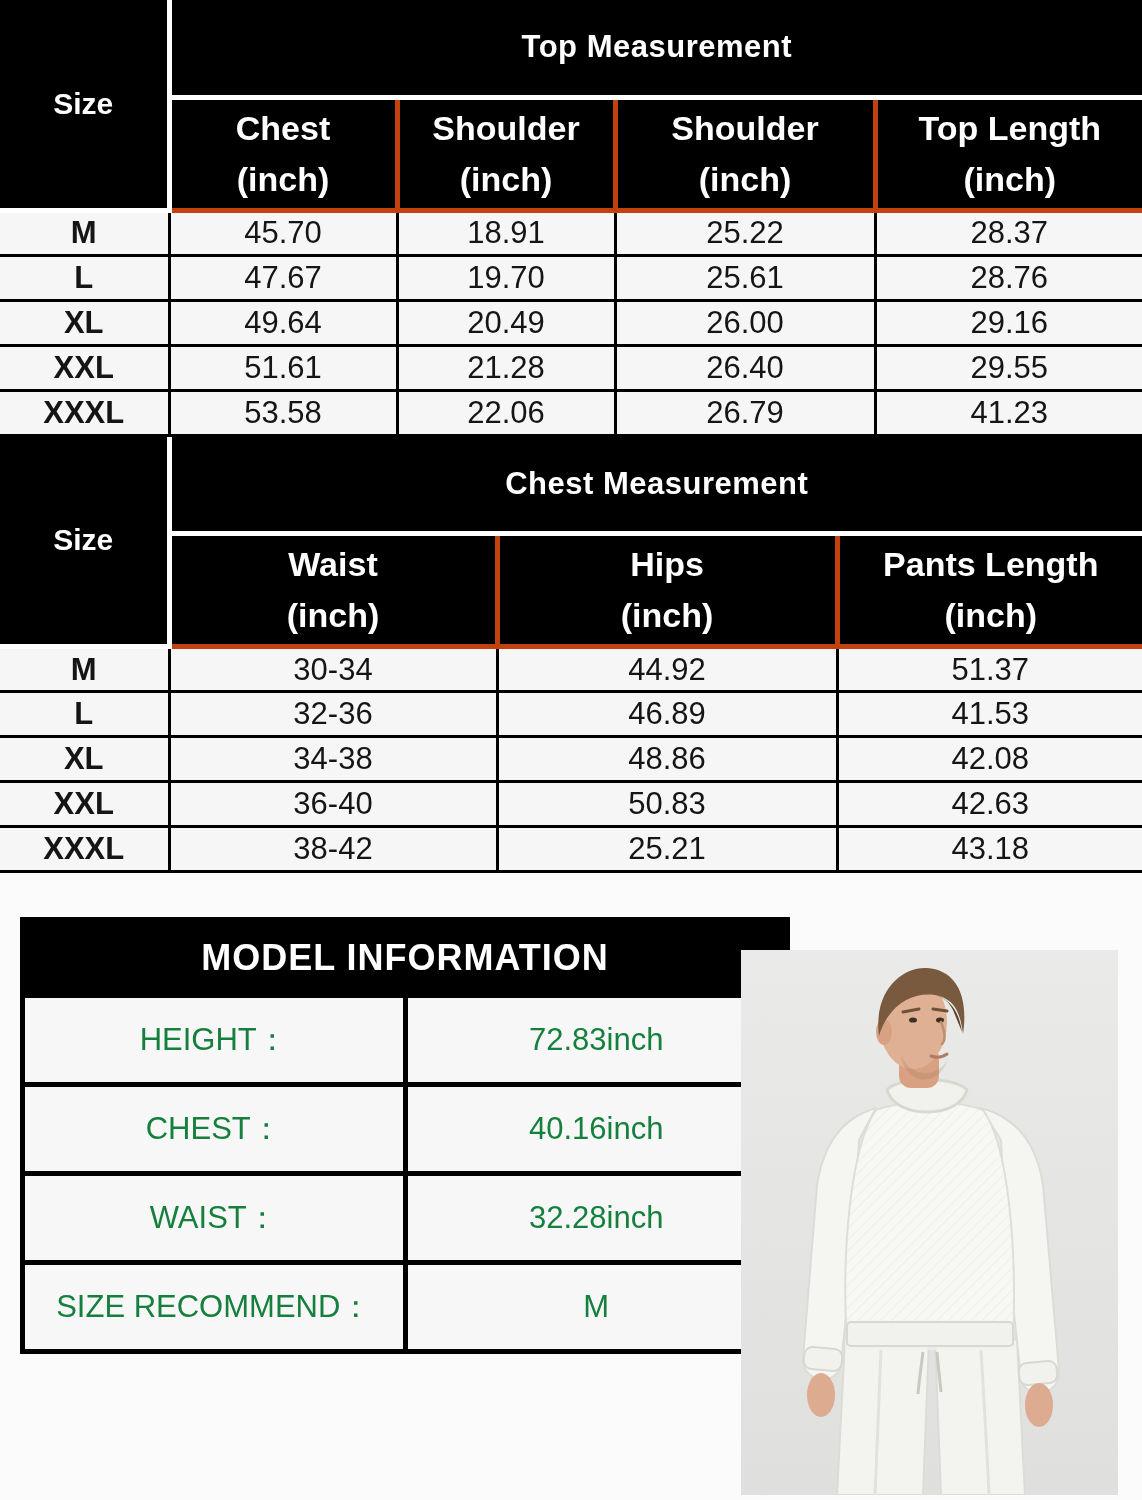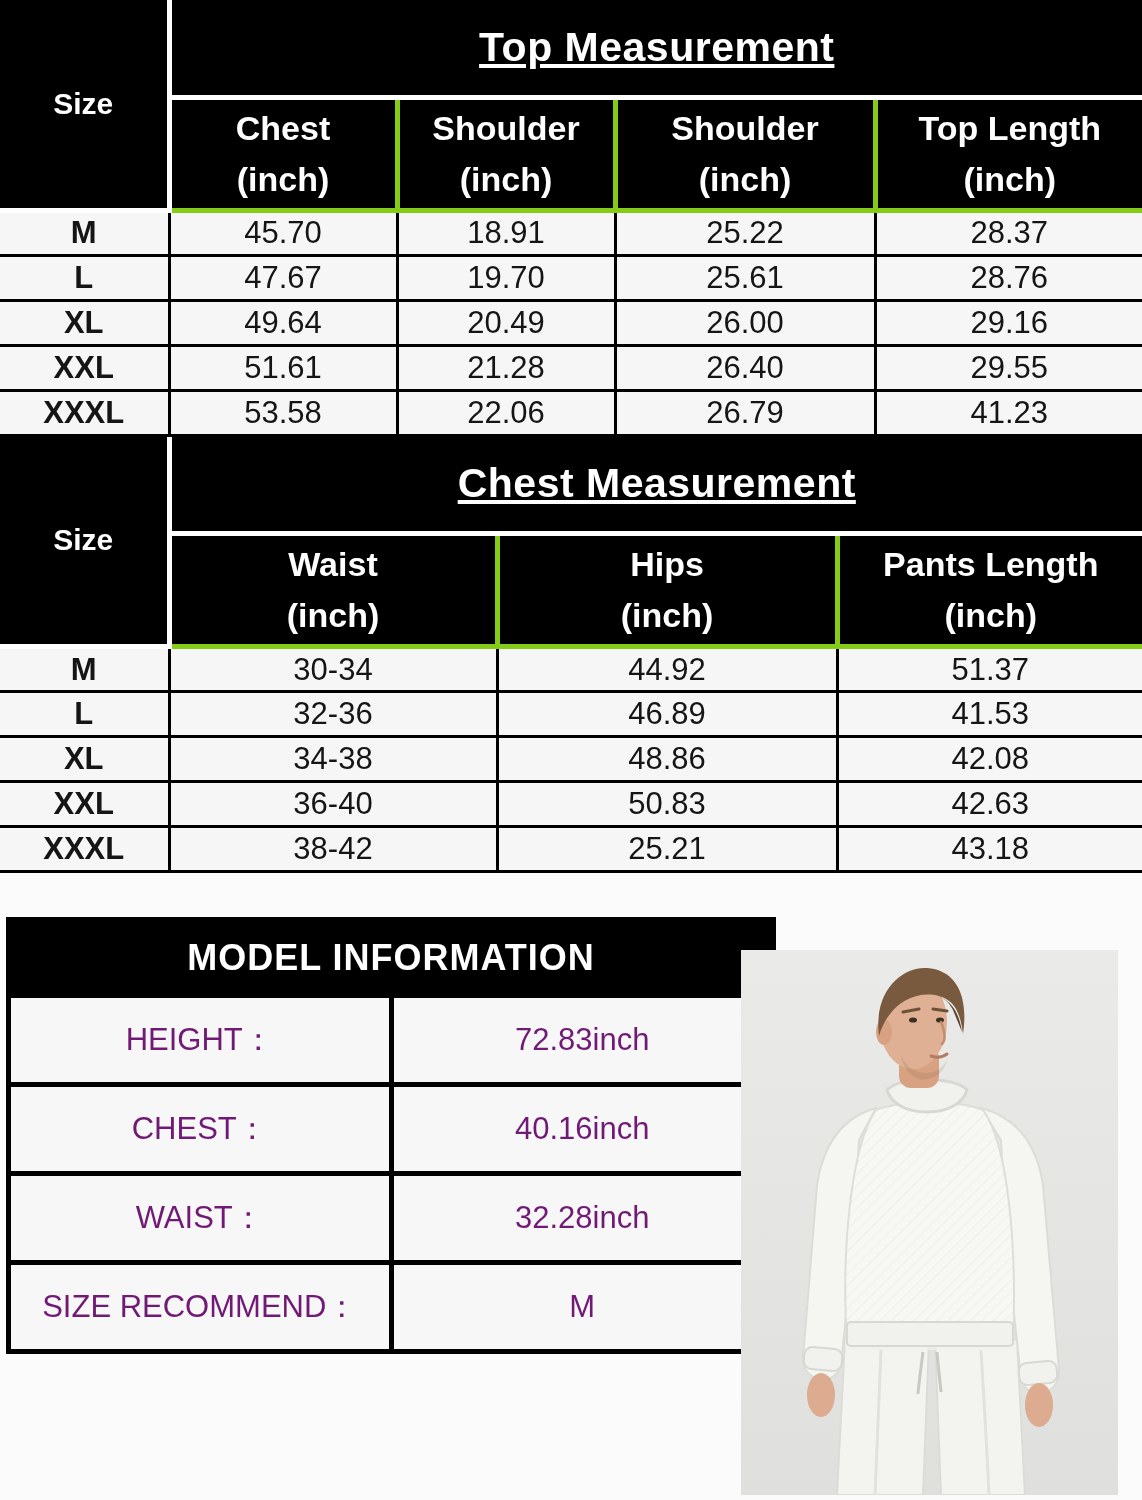--- a/index.html
+++ b/index.html
@@ -8,51 +8,50 @@
     width:1142px; height:1500px; position:relative; overflow:hidden;
     font-family:"Liberation Sans","DejaVu Sans",sans-serif;
     color:#0d0d0d;
   }
   table { border-collapse:collapse; table-layout:fixed; }
   th,td { text-align:center; vertical-align:middle; padding:0; }
 
   
   .chart-table { width:1142px; }
   .band-head {
-    background:#000; color:#fff; font-weight:bold; font-size:41px;
+    background:#000; color:#fff; font-weight:bold; font-size:31px;
     height:97px; border:5px solid #fff; border-top:0; border-right:0;
     letter-spacing:0.5px;
-    text-decoration:underline;
   }
   .size-head {
     background:#000; color:#fff; font-weight:bold; font-size:30px;
     border:5px solid #fff; border-top:0; border-left:0;
   }
   .sub-head {
     background:#000; color:#fff; font-weight:bold; font-size:34px;
-    height:113px; border:5px solid #84cc16; line-height:1.5;
+    height:113px; border:5px solid #c2410c; line-height:1.5;
   }
   .sub-head.last { border-right:0; }
   .data-row td {
     background:#f6f6f6; border:3px solid #000;
     font-size:31px; height:45px; color:#151515;
   }
   .data-row td.first { border-left:0; }
   .data-row td.last  { border-right:0; }
   .size-cell { font-weight:bold; font-size:32px; }
 
   
-  .model-table { width:770px; margin:44px 0 0 6px; }
+  .model-table { width:770px; margin:44px 0 0 20px; }
   .model-title {
     background:#000; color:#fff; font-weight:bold; font-size:36px;
     height:76px; border:5px solid #000; letter-spacing:1px;
   }
   .model-table td {
     background:#f7f7f7; border:5px solid #000;
-    font-size:31px; height:89px; color:#701a75;
+    font-size:31px; height:89px; color:#15803d;
   }
   .model-label-col { width:423px; }
   .model-value-col { width:271px; }
 
   
   .photo {
     position:absolute; left:741px; top:950px; width:377px; height:545px;
   }
   .photo svg { display:block; width:100%; height:100%; }
 </style>

